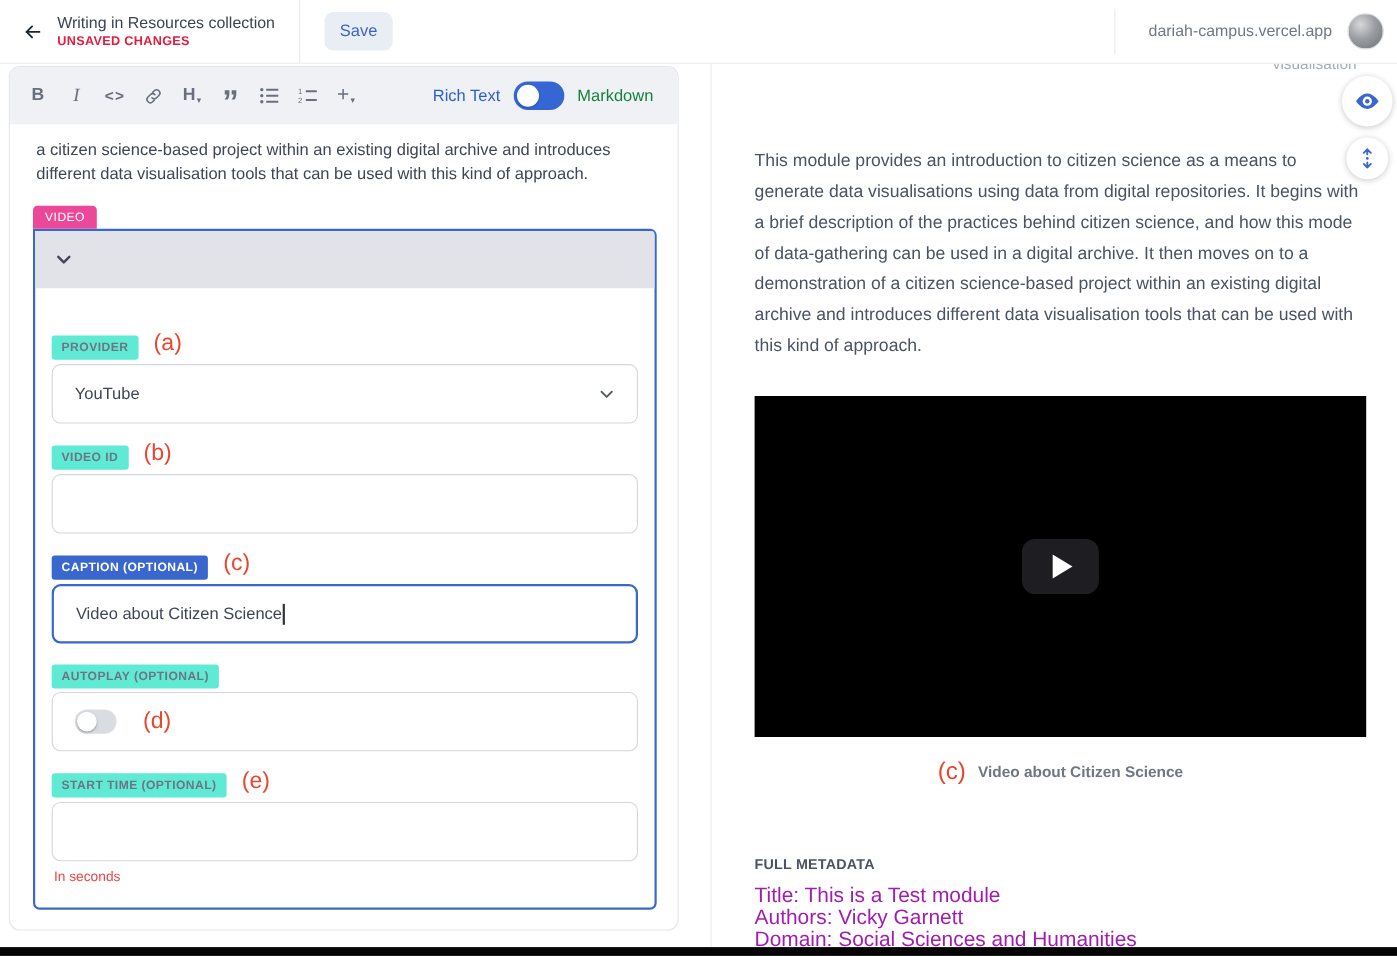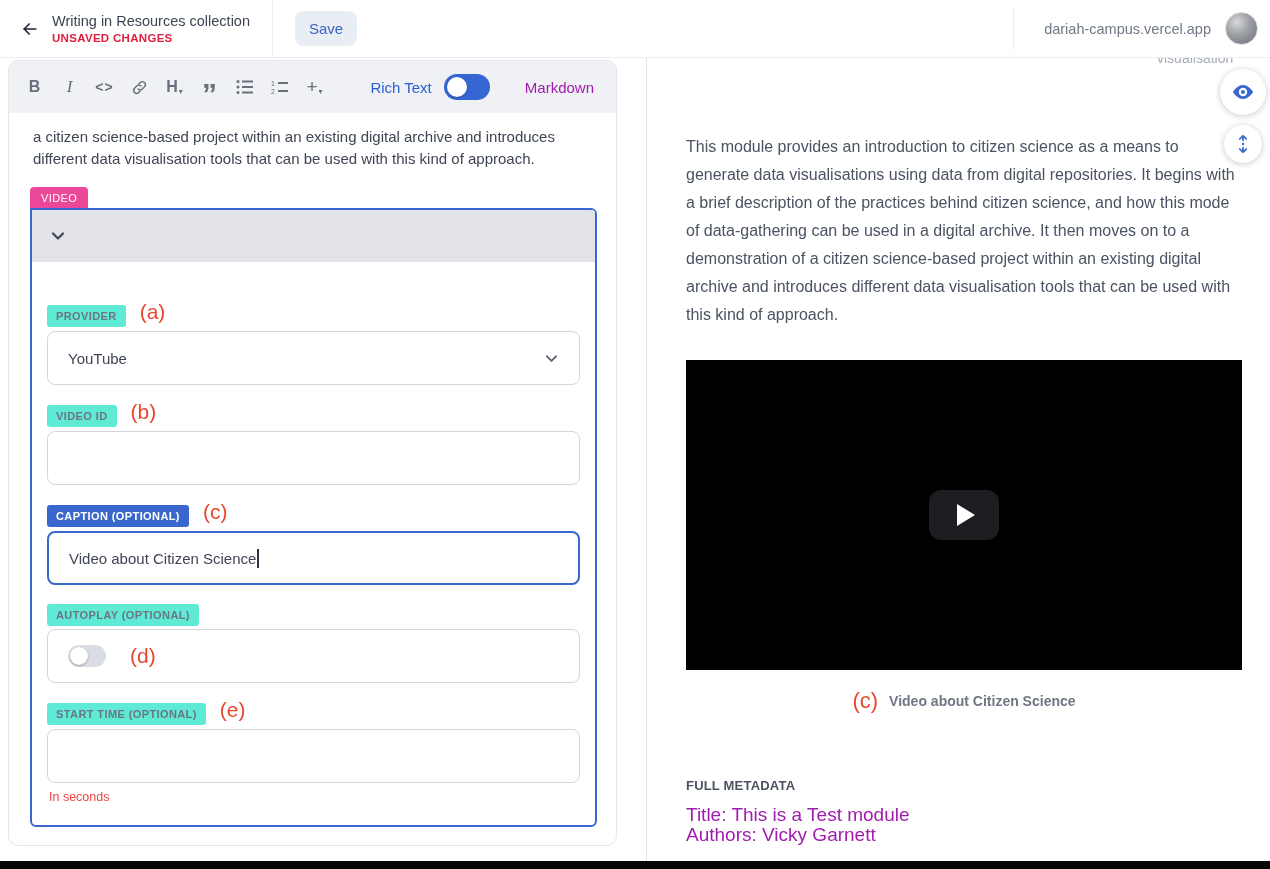--- a/index.html
+++ b/index.html
@@ -32,21 +32,21 @@
   .tb-btn { width:35px; height:34px; border:none; background:transparent; color:#68707e;
             display:flex; align-items:center; justify-content:center; font-size:16px;
             font-family:inherit; cursor:pointer; }
   .tb-bold { font-weight:bold; }
   .tb-italic { font-style:italic; font-family:"Liberation Serif", serif; font-size:17px; }
   .tb-code { font-size:14px; letter-spacing:1px; font-weight:bold; }
   .tb-quote span { font-size:30px; font-weight:bold; line-height:34px; transform:translateY(7px); }
   .tb-caret { font-size:8px; margin-left:1px; transform:translateY(4px); display:inline-block; }
   .mode-cluster { margin-left:auto; display:flex; align-items:center; gap:12px; padding-right:8px; }
   .mode-richtext { color:#2b5fd1; font-size:15px; }
-  .mode-markdown { color:#a21caf; font-size:15px;margin-left:23px; }
+  .mode-markdown { color:#15803d; font-size:15px; }
   .switch { position:relative; width:46px; height:26px; border-radius:13px; background:#3566d4; cursor:pointer; }
   .switch .knob { position:absolute; left:3px; top:3px; width:20px; height:20px; border-radius:50%;
                   background:#fff; box-shadow:0 1px 2px rgba(0,0,0,.25); }
 
   .editor-text { margin:13px 24px 0 24px; font-size:15px; line-height:22px; color:#3e4553; }
 
   .video-chip { display:inline-block; margin:17px 0 0 21px; background:#ec4899; color:#fff;
                 font-size:11px; font-weight:normal; letter-spacing:.4px; padding:5px 11px 4px;
                 border-radius:4px 4px 0 0; }
   .video-block { margin:0 0 0 21px; width:567px; border:2px solid #3a67cd;
@@ -296,19 +296,20 @@
     <div class="caption-row">
       <span class="caption-annotation">(c)</span>
       <span class="caption-text">Video about Citizen Science</span>
     </div>
 
     <div class="metadata">
       <div class="metadata-heading">FULL METADATA</div>
       <div class="metadata-rows">
         <div class="metadata-row">Title: This is a Test module</div>
         <div class="metadata-row">Authors: Vicky Garnett</div>
+        <div class="metadata-row">Domain: Social Sciences and Humanities</div>
       </div>
     </div>
   </section>
 
   <div class="bottom-bar"></div>
 
 </div>
 
 </body></html>

